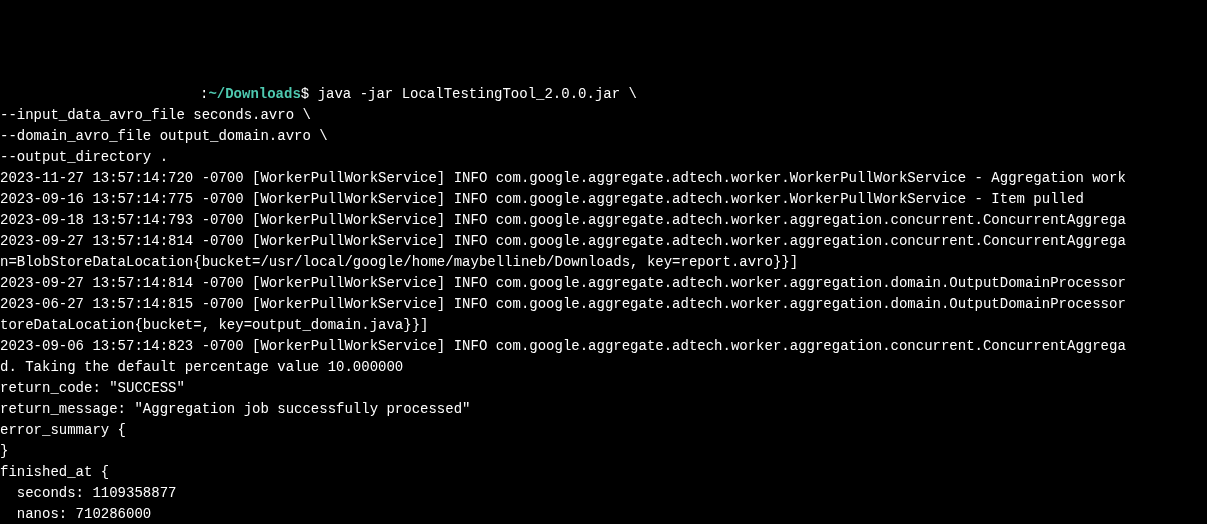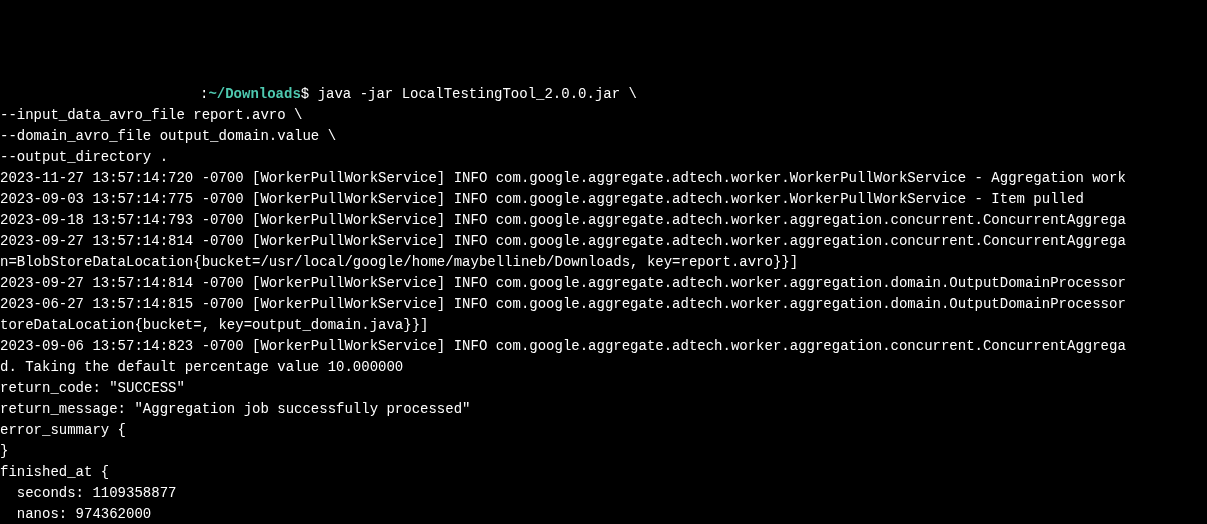--- a/index.html
+++ b/index.html
@@ -38,40 +38,40 @@
     .line {
       white-space: pre;
     }
   </style>
 </head>
 <body>
 
 
 
 <div class="terminal"><span class="line"><span class="redacted">                        </span><span class="prompt">:</span><span class="path">~/Downloads</span><span class="prompt">$</span><span> java -jar LocalTestingTool_2.0.0.jar \</span></span>
-<span class="line">--input_data_avro_file report.avro \</span>
-<span class="line">--domain_avro_file output_domain.value \</span>
+<span class="line">--input_data_avro_file seconds.avro \</span>
+<span class="line">--domain_avro_file output_domain.avro \</span>
 <span class="line">--output_directory .</span>
 <span class="line">2023-11-27 13:57:14:720 -0700 [WorkerPullWorkService] INFO com.google.aggregate.adtech.worker.WorkerPullWorkService - Aggregation work</span>
-<span class="line">2023-09-03 13:57:14:775 -0700 [WorkerPullWorkService] INFO com.google.aggregate.adtech.worker.WorkerPullWorkService - Item pulled</span>
+<span class="line">2023-09-16 13:57:14:775 -0700 [WorkerPullWorkService] INFO com.google.aggregate.adtech.worker.WorkerPullWorkService - Item pulled</span>
 <span class="line">2023-09-18 13:57:14:793 -0700 [WorkerPullWorkService] INFO com.google.aggregate.adtech.worker.aggregation.concurrent.ConcurrentAggrega</span>
 <span class="line">2023-09-27 13:57:14:814 -0700 [WorkerPullWorkService] INFO com.google.aggregate.adtech.worker.aggregation.concurrent.ConcurrentAggrega</span>
 <span class="line">n=BlobStoreDataLocation{bucket=/usr/local/google/home/maybellineb/Downloads, key=report.avro}}]</span>
 <span class="line">2023-09-27 13:57:14:814 -0700 [WorkerPullWorkService] INFO com.google.aggregate.adtech.worker.aggregation.domain.OutputDomainProcessor</span>
 <span class="line">2023-06-27 13:57:14:815 -0700 [WorkerPullWorkService] INFO com.google.aggregate.adtech.worker.aggregation.domain.OutputDomainProcessor</span>
 <span class="line">toreDataLocation{bucket=, key=output_domain.java}}]</span>
 <span class="line">2023-09-06 13:57:14:823 -0700 [WorkerPullWorkService] INFO com.google.aggregate.adtech.worker.aggregation.concurrent.ConcurrentAggrega</span>
 <span class="line">d. Taking the default percentage value 10.000000</span>
 <span class="line">return_code: "SUCCESS"</span>
 <span class="line">return_message: "Aggregation job successfully processed"</span>
 <span class="line">error_summary {</span>
 <span class="line">}</span>
 <span class="line">finished_at {</span>
 <span class="line">  seconds: 1109358877</span>
-<span class="line">  nanos: 974362000</span>
+<span class="line">  nanos: 710286000</span>
 
 <span class="line"></span>
 
 
 </div>
 
 
 
 
 </body></html>

